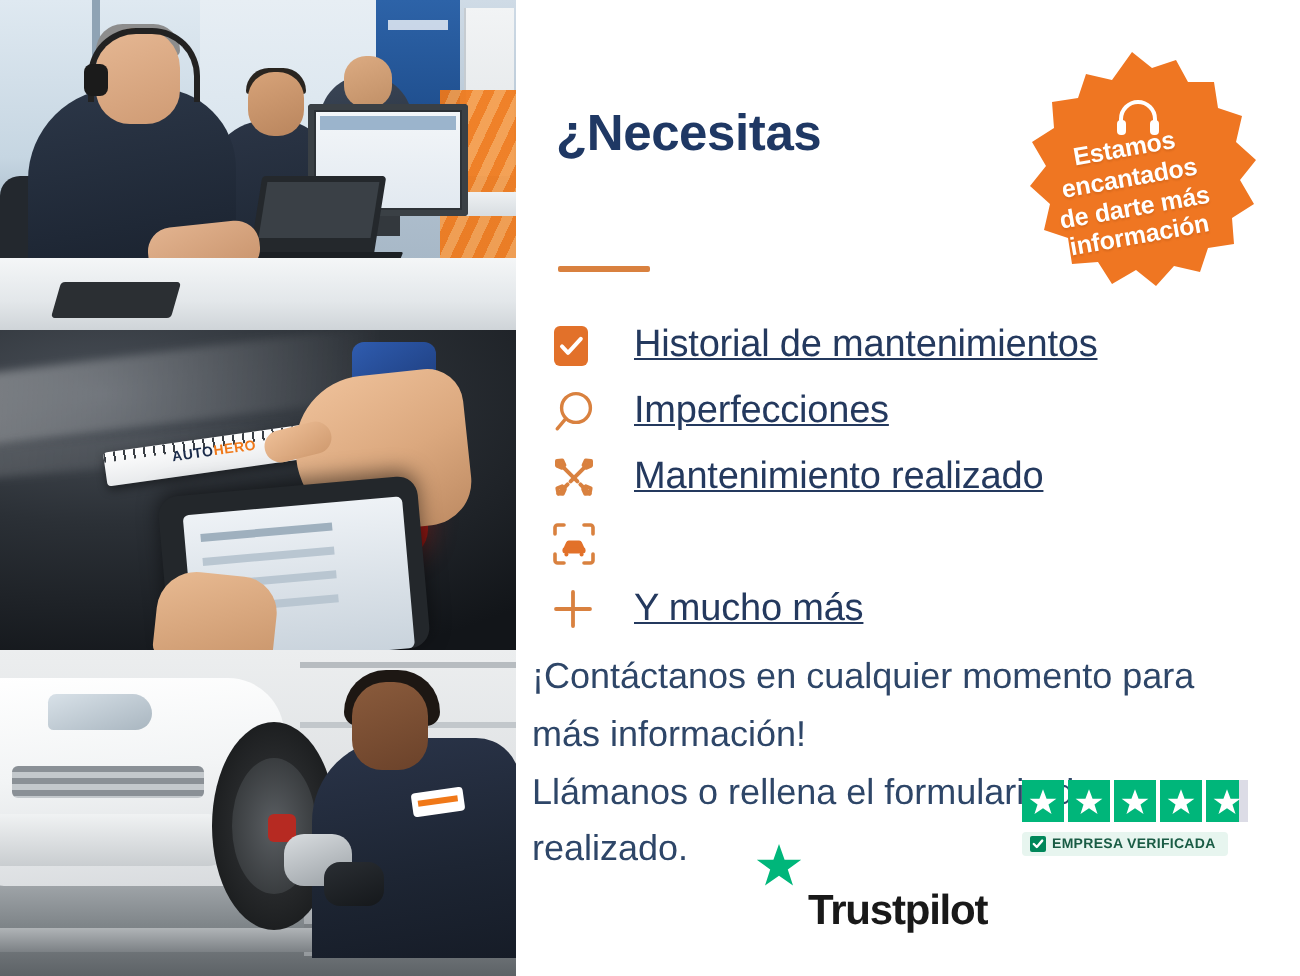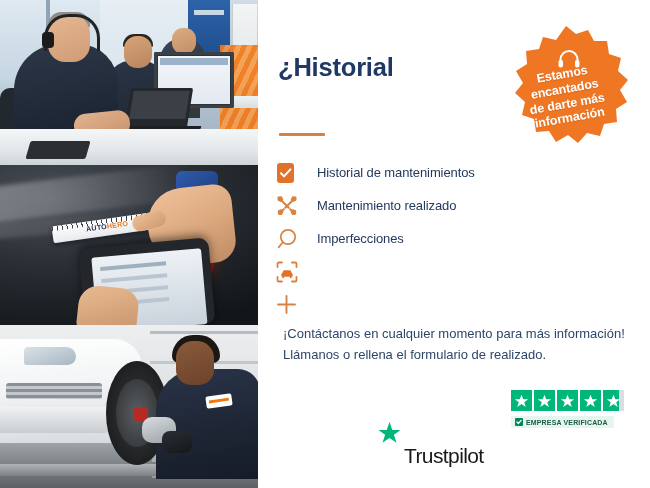--- a/index.html
+++ b/index.html
@@ -382,54 +382,55 @@
   }
   .feature-icon {
     width: 30px;
     min-width: 30px;
     height: 26px;
     display: flex;
     align-items: center;
     justify-content: flex-start;
   }
   .feature-label {
-    font-size: 13px;
+    font-size: 19px;
     color: #24395e;
     padding-left: 11px;
     letter-spacing: -0.1px;
+    text-decoration: underline;
   }
 
   
   .contact {
     position: absolute;
-    left: 25px;
+    left: 8px;
     top: 324px;
     width: 360px;
-    font-size: 13px;
+    font-size: 18px;
     line-height: 1.6;
     color: #2e4668;
   }
 
   
   .tp {
     position: absolute;
     left: 120px;
     top: 390px;
     width: 262px;
     height: 58px;
   }
   .tp-logo {
     position: absolute;
     left: 0; top: 12px;
     display: flex;
     align-items: center;
   }
   .tp-logo-text {
     font-size: 21px;
-    font-weight: normal;
+    font-weight: bold;
     color: #191919;
     letter-spacing: -0.6px;
     margin-left: 3px;
     margin-top: 42px;
   }
   .tp-right {
     position: absolute;
     left: 133px; top: 0;
     width: 128px;
   }
@@ -543,21 +544,21 @@
       <div class="p3-tool"></div>
       <div class="p3-glove"></div>
       <div class="p3-glove2"></div>
     </div>
 
   </div>
 
   <div class="content">
 
     <div class="heading">
-      <div>¿Historial</div>
+      <div>¿Necesitas</div>
     </div>
 
     <div class="divider"></div>
 
     <div class="badge">
       <svg width="130" height="130" viewBox="0 0 130 130">
         <path d="M65 3 L75 11 L87 7 L93 18 L106 18 L108 31 L120 35 L117 48 L127 57 L119 67 L126 79 L115 86 L116 99 L103 101 L99 113 L86 110 L77 120 L67 112 L55 119 L48 108 L35 109 L33 96 L21 92 L24 79 L14 70 L22 60 L15 48 L26 41 L25 28 L38 26 L42 14 L55 17 Z" fill="#ef7622"></path>
       </svg>
       <div class="badge-icon">
         <svg width="22" height="20" viewBox="0 0 22 20">
@@ -577,20 +578,30 @@
     <div class="features">
 
       <div class="feature">
         <div class="feature-icon">
           <svg width="19" height="22" viewBox="0 0 19 22">
             <rect x="1" y="1" width="17" height="20" rx="3" fill="#e2712a"></rect>
             <path d="M5 11.2 l3 3.2 l6.4 -7" fill="none" stroke="#ffffff" stroke-width="2" stroke-linecap="round" stroke-linejoin="round"></path>
           </svg>
         </div>
         <div class="feature-label">Historial de mantenimientos</div>
+      </div>
+
+      <div class="feature">
+        <div class="feature-icon">
+          <svg width="21" height="22" viewBox="0 0 21 22">
+            <circle cx="12" cy="9" r="7.2" fill="none" stroke="#d9813f" stroke-width="1.7"></circle>
+            <path d="M6.9 14.3 L2.6 19.4" fill="none" stroke="#d9813f" stroke-width="1.7" stroke-linecap="round"></path>
+          </svg>
+        </div>
+        <div class="feature-label">Imperfecciones</div>
       </div>
 
       <div class="feature">
         <div class="feature-icon">
           <svg width="22" height="22" viewBox="0 0 22 22">
             <g stroke="#d9813f" stroke-width="2" fill="none" stroke-linecap="round" stroke-linejoin="round">
               <path d="M3.2 3.2 l9.5 9.5"></path>
               <path d="M14.2 14.2 l4.6 4.6"></path>
               <path d="M2.5 2.5 l2.6 -0.3 l1.1 2.3 l-1.4 1.4 l-2.3 -1.1 Z"></path>
               <path d="M18.8 18.8 l0.5 -2.6 l-2.4 -1 l-1.3 1.4 l1 2.3 Z"></path>
@@ -599,30 +610,20 @@
               <path d="M19.5 2.5 l-2.6 -0.3 l-1.1 2.3 l1.4 1.4 l2.3 -1.1 Z"></path>
               <path d="M3.2 18.8 l-0.5 -2.6 l2.4 -1 l1.3 1.4 l-1 2.3 Z"></path>
             </g>
           </svg>
         </div>
         <div class="feature-label">Mantenimiento realizado</div>
       </div>
 
       <div class="feature">
         <div class="feature-icon">
-          <svg width="21" height="22" viewBox="0 0 21 22">
-            <circle cx="12" cy="9" r="7.2" fill="none" stroke="#d9813f" stroke-width="1.7"></circle>
-            <path d="M6.9 14.3 L2.6 19.4" fill="none" stroke="#d9813f" stroke-width="1.7" stroke-linecap="round"></path>
-          </svg>
-        </div>
-        <div class="feature-label">Imperfecciones</div>
-      </div>
-
-      <div class="feature">
-        <div class="feature-icon">
           <svg width="22" height="22" viewBox="0 0 22 22">
             <g stroke="#d9813f" stroke-width="1.8" fill="none" stroke-linecap="round" stroke-linejoin="round">
               <path d="M1.5 6 V2.8 a1.3 1.3 0 0 1 1.3 -1.3 H6"></path>
               <path d="M16 1.5 h3.2 a1.3 1.3 0 0 1 1.3 1.3 V6"></path>
               <path d="M20.5 16 v3.2 a1.3 1.3 0 0 1 -1.3 1.3 H16"></path>
               <path d="M6 20.5 H2.8 a1.3 1.3 0 0 1 -1.3 -1.3 V16"></path>
             </g>
             <path d="M5.6 13.4 l1.5 -3.3 a1.4 1.4 0 0 1 1.3 -0.9 h5.2 a1.4 1.4 0 0 1 1.3 0.9 l1.5 3.3 Z" fill="#e2712a"></path>
             <rect x="5.2" y="12.8" width="11.6" height="2.9" rx="1.2" fill="#e2712a"></rect>
             <circle cx="7.2" cy="16.2" r="1" fill="#e2712a"></circle>
@@ -630,20 +631,21 @@
           </svg>
         </div>
       </div>
 
       <div class="feature">
         <div class="feature-icon">
           <svg width="21" height="21" viewBox="0 0 21 21">
             <path d="M10.5 2 V19 M2 10.5 H19" stroke="#d9813f" stroke-width="1.9" stroke-linecap="round"></path>
           </svg>
         </div>
+        <div class="feature-label">Y mucho más</div>
       </div>
 
     </div>
 
     <div class="contact">
       <div>¡Contáctanos en cualquier momento para más información!</div>
       <div>Llámanos o rellena el formulario de realizado.</div>
     </div>
 
     <div class="tp">

